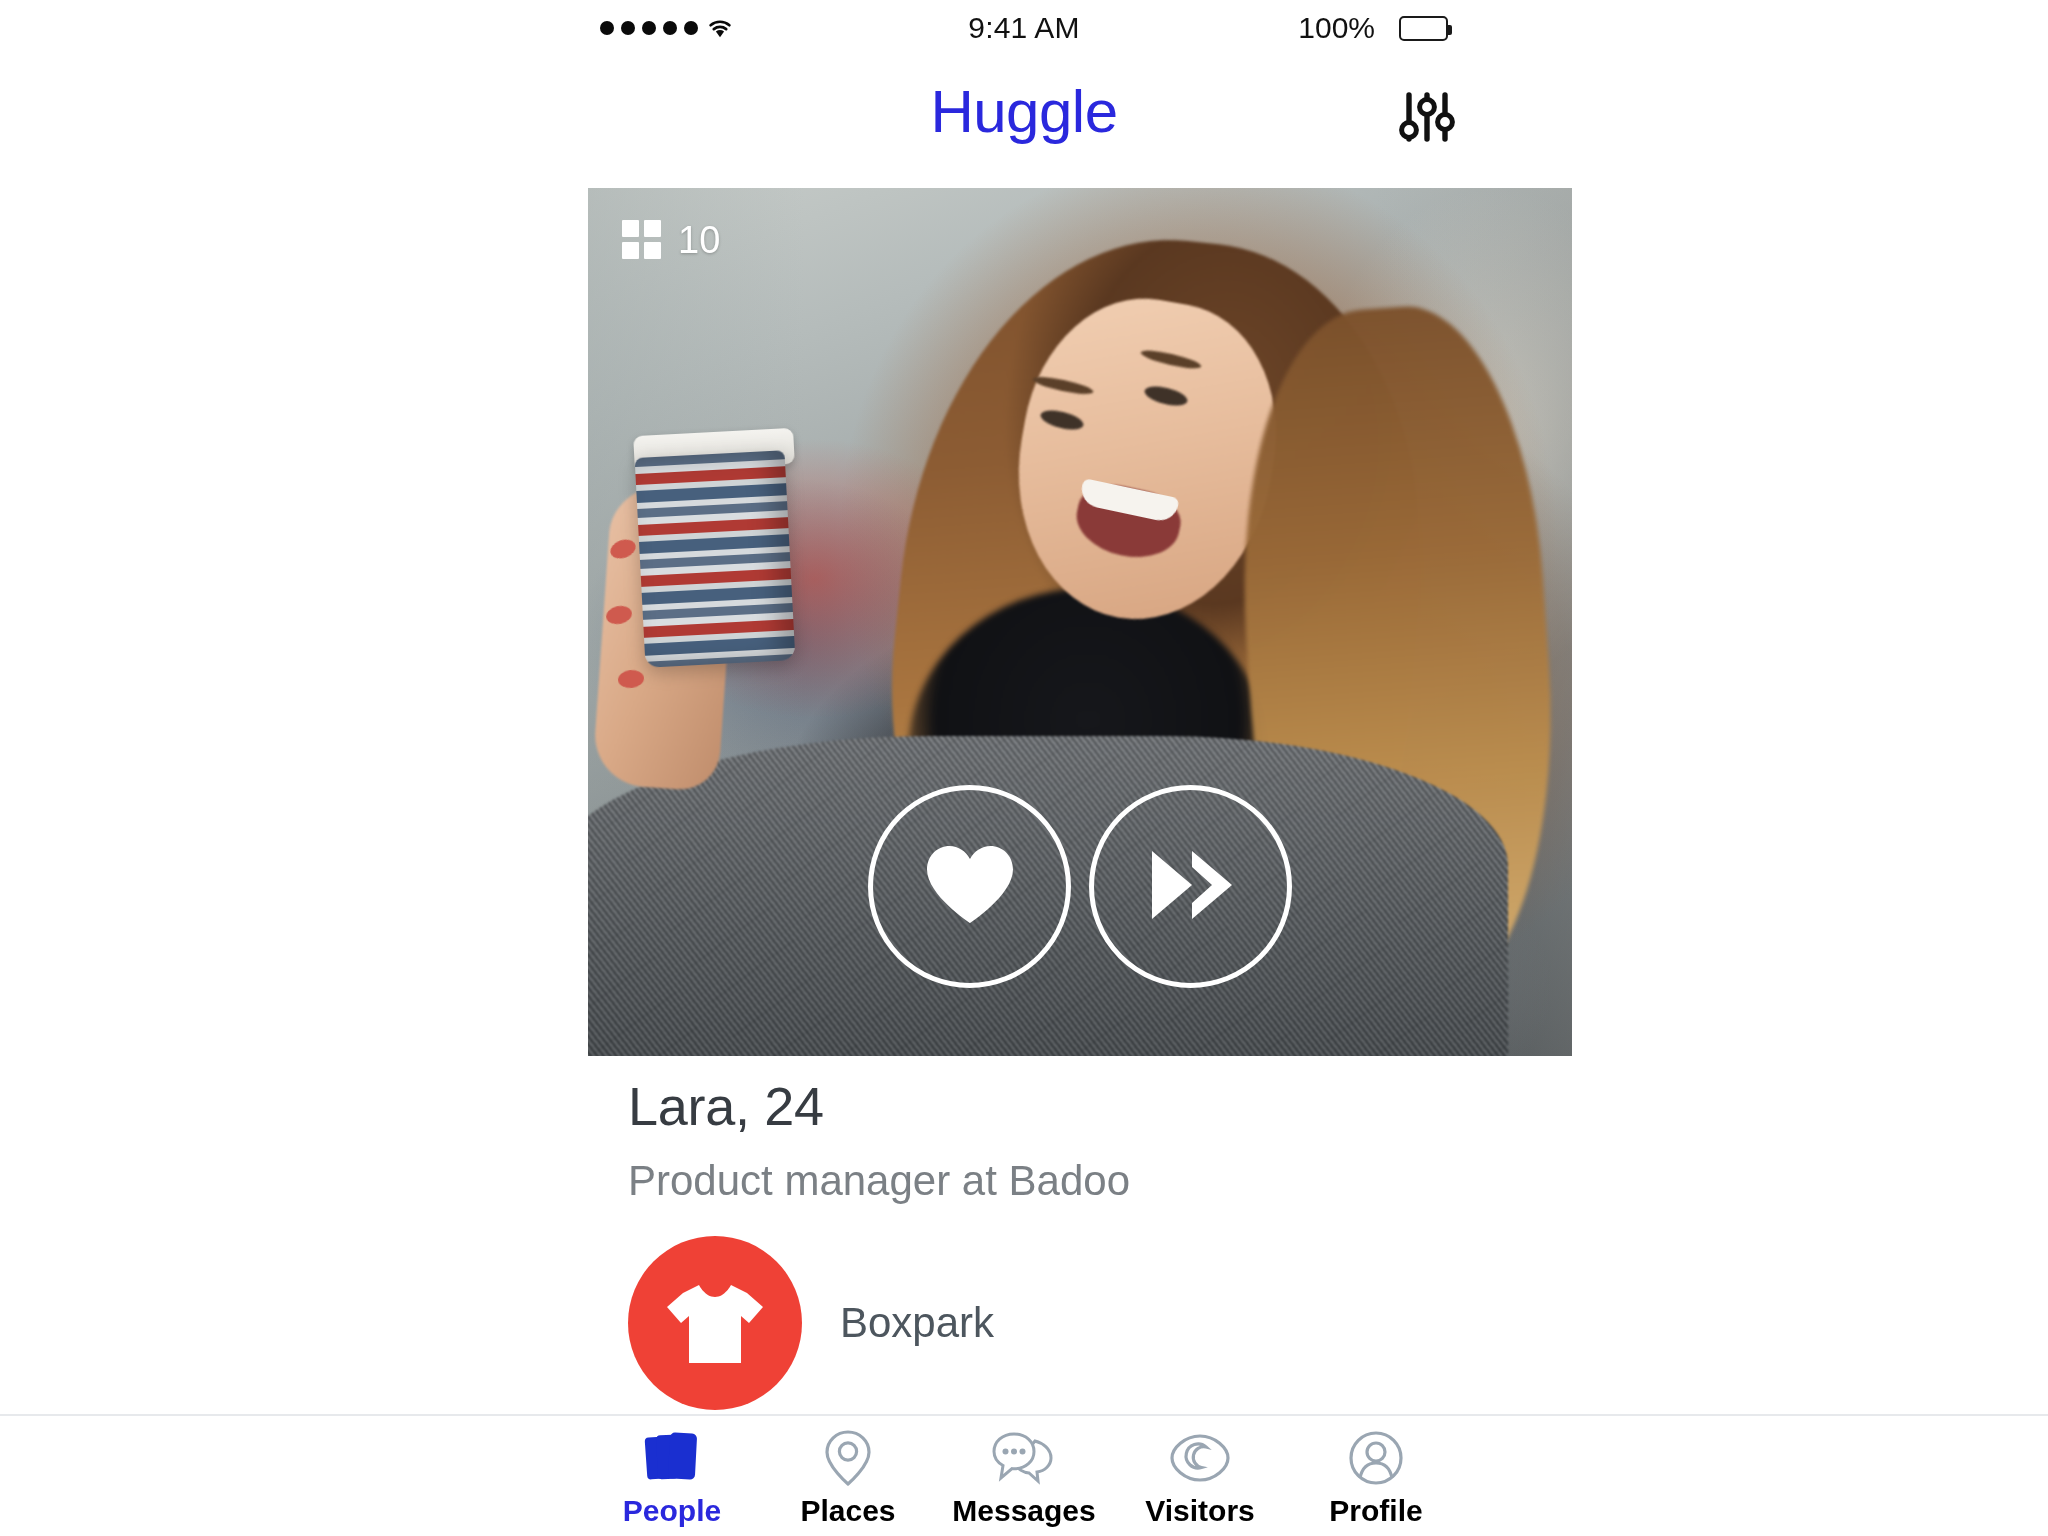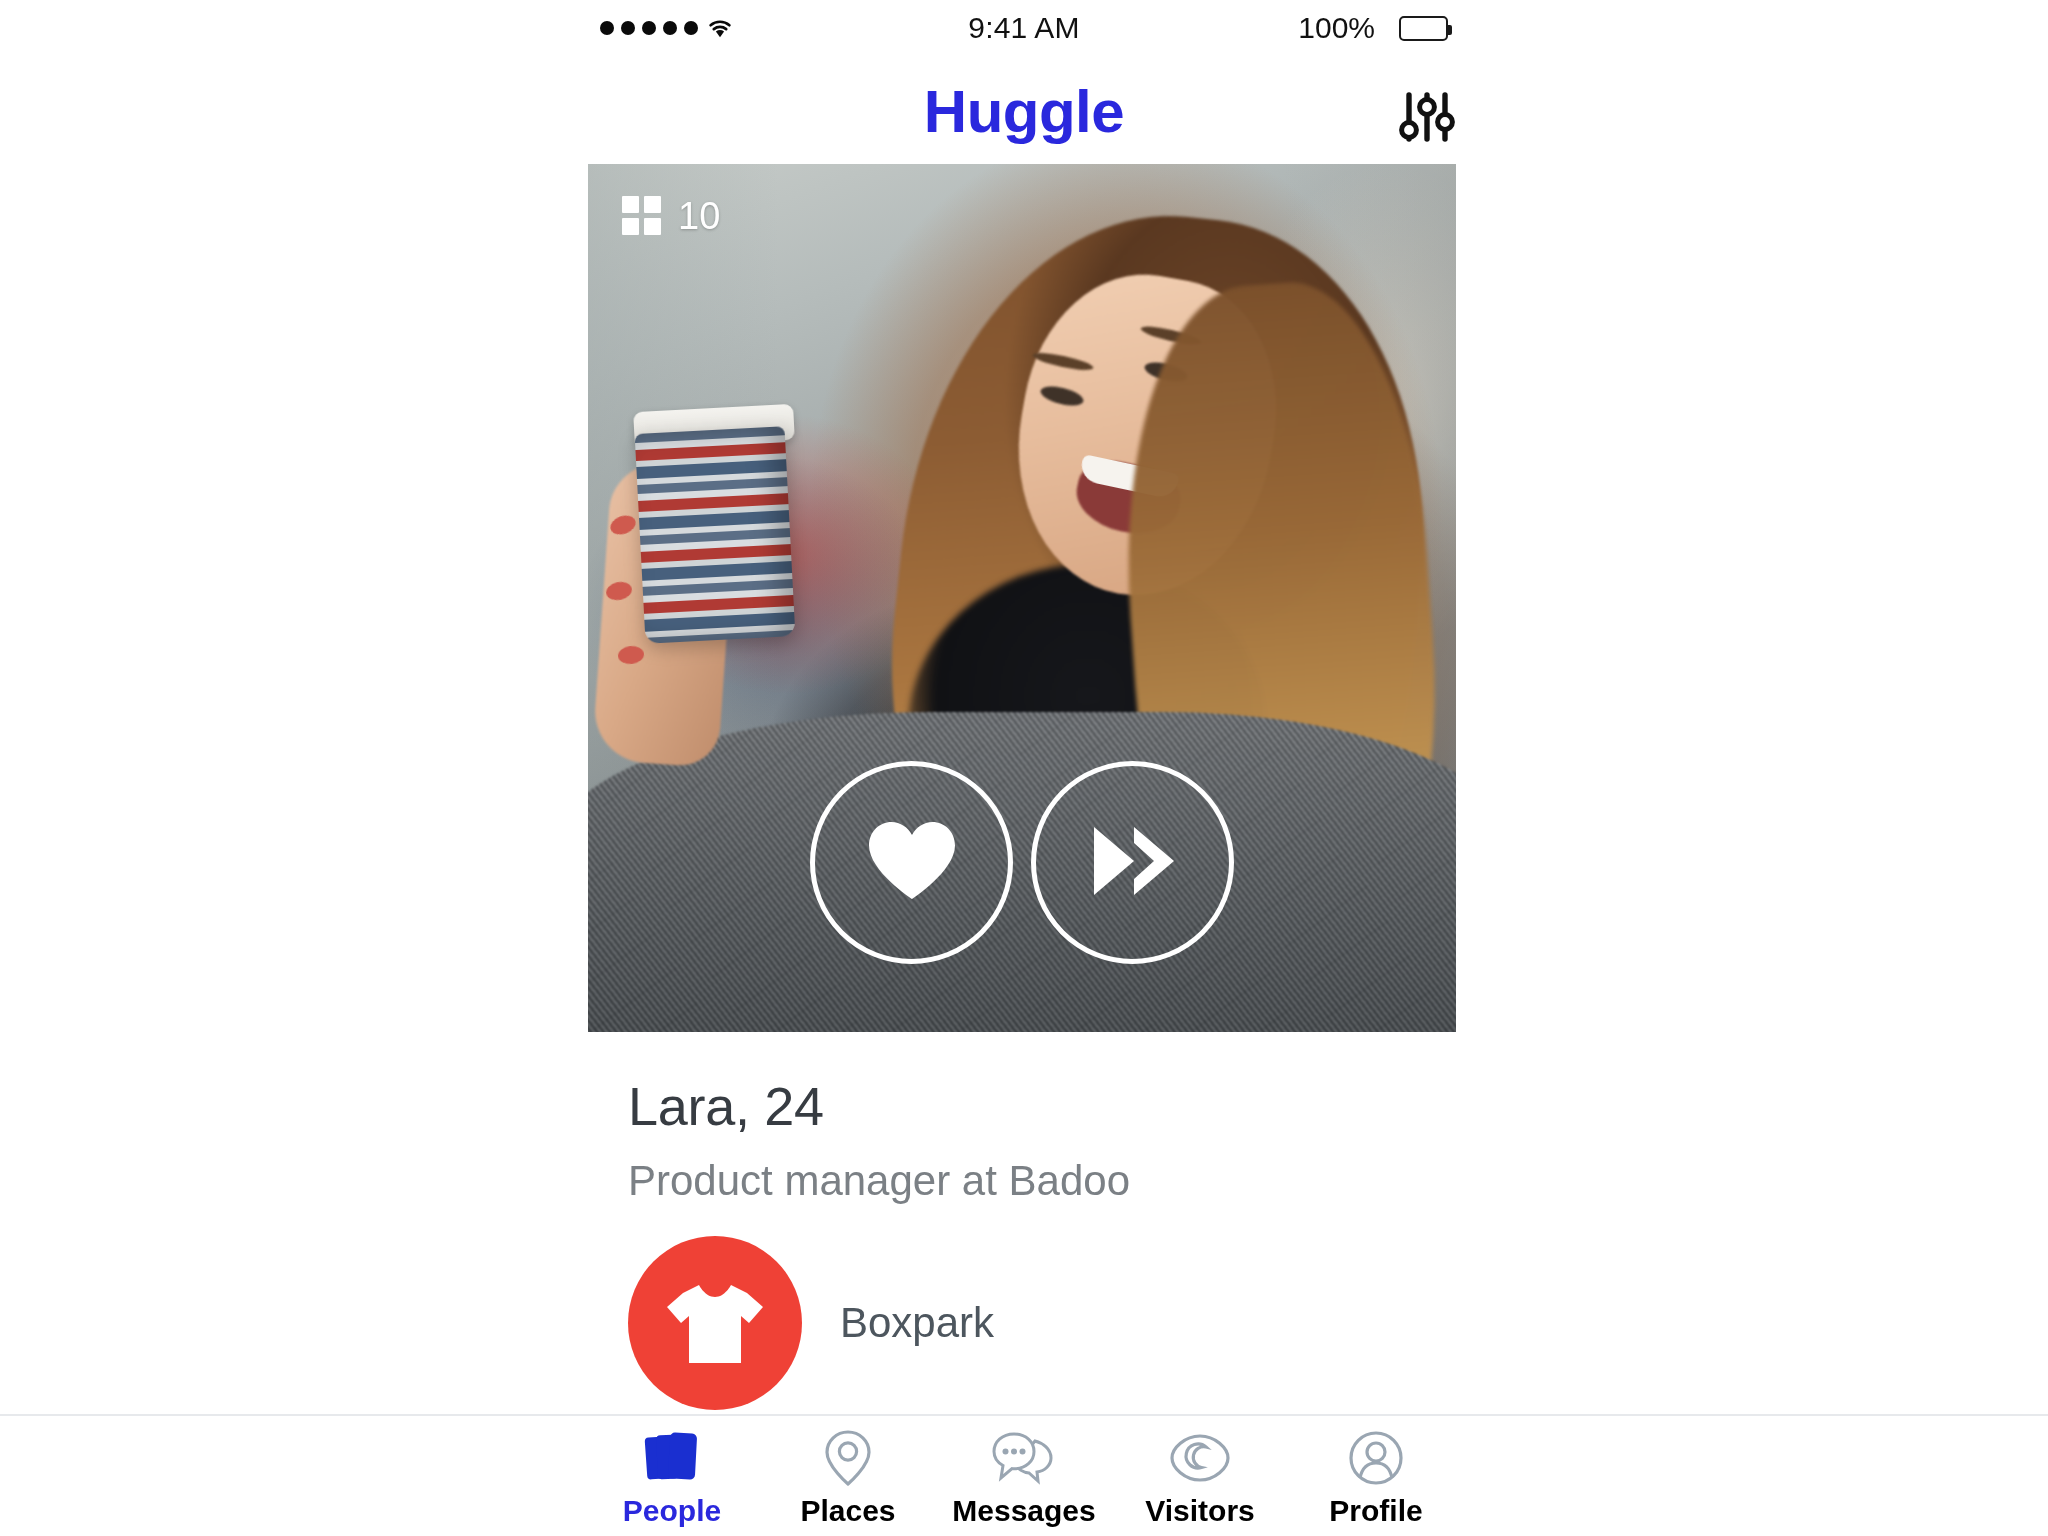--- a/index.html
+++ b/index.html
@@ -88,41 +88,41 @@
     top: 56px; left: 0;
     width: 2048px;
     height: 112px;
   }
   .brand-title {
     position: absolute;
     left: 0; right: 0;
     top: 22px;
     text-align: center;
     font-size: 60px;
-    font-weight: bold;
+    font-weight: normal;
     color: #2a28dd;
     letter-spacing: -0.5px;
     line-height: 68px;
   }
   .filter-btn {
     position: absolute;
     right: 578px;
     top: 28px;
     width: 86px; height: 72px;
     display: flex;
     align-items: center;
     justify-content: center;
   }
 
   
   .photo-card {
     position: absolute;
     left: 588px;
-    top: 164px;
-    width: 868px;
+    top: 188px;
+    width: 984px;
     height: 868px;
     overflow: hidden;
     background: #14532d;
   }
   .photo-bg {
     position: absolute;
     inset: 0;
     background:
       radial-gradient(ellipse 30% 26% at 23% 45%, rgba(200,60,50,0.55) 0%, rgba(200,60,50,0) 62%),
       radial-gradient(ellipse 34% 30% at 20% 52%, rgba(58,76,110,0.55) 0%, rgba(58,76,110,0) 62%),

